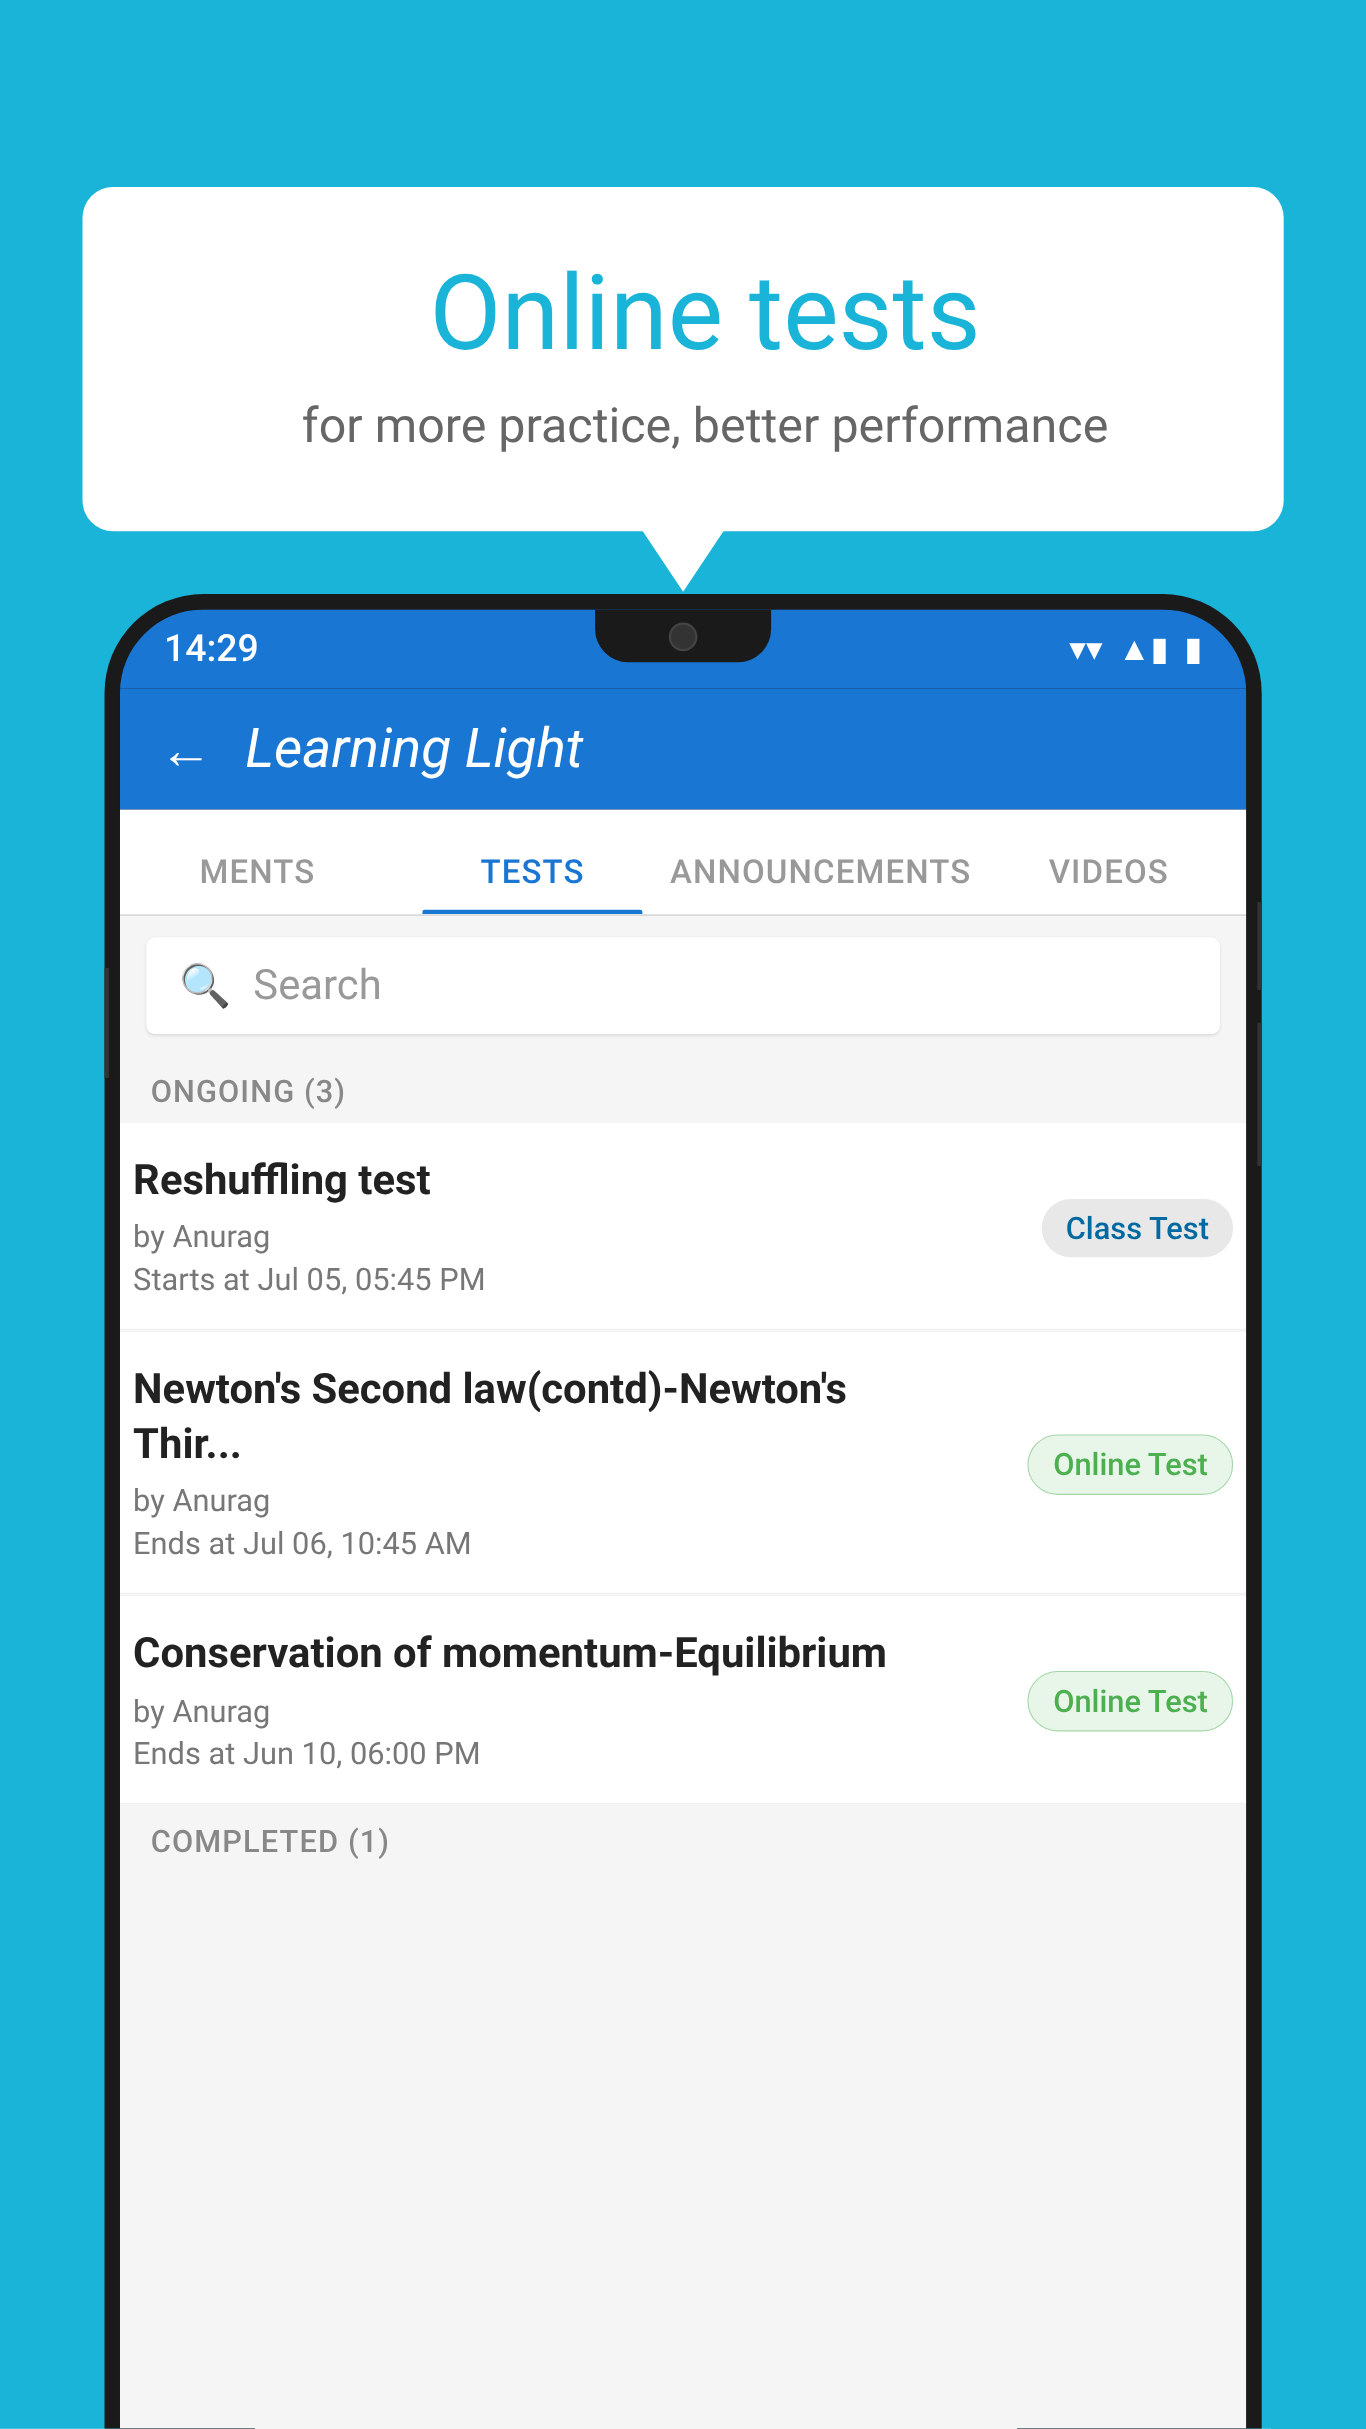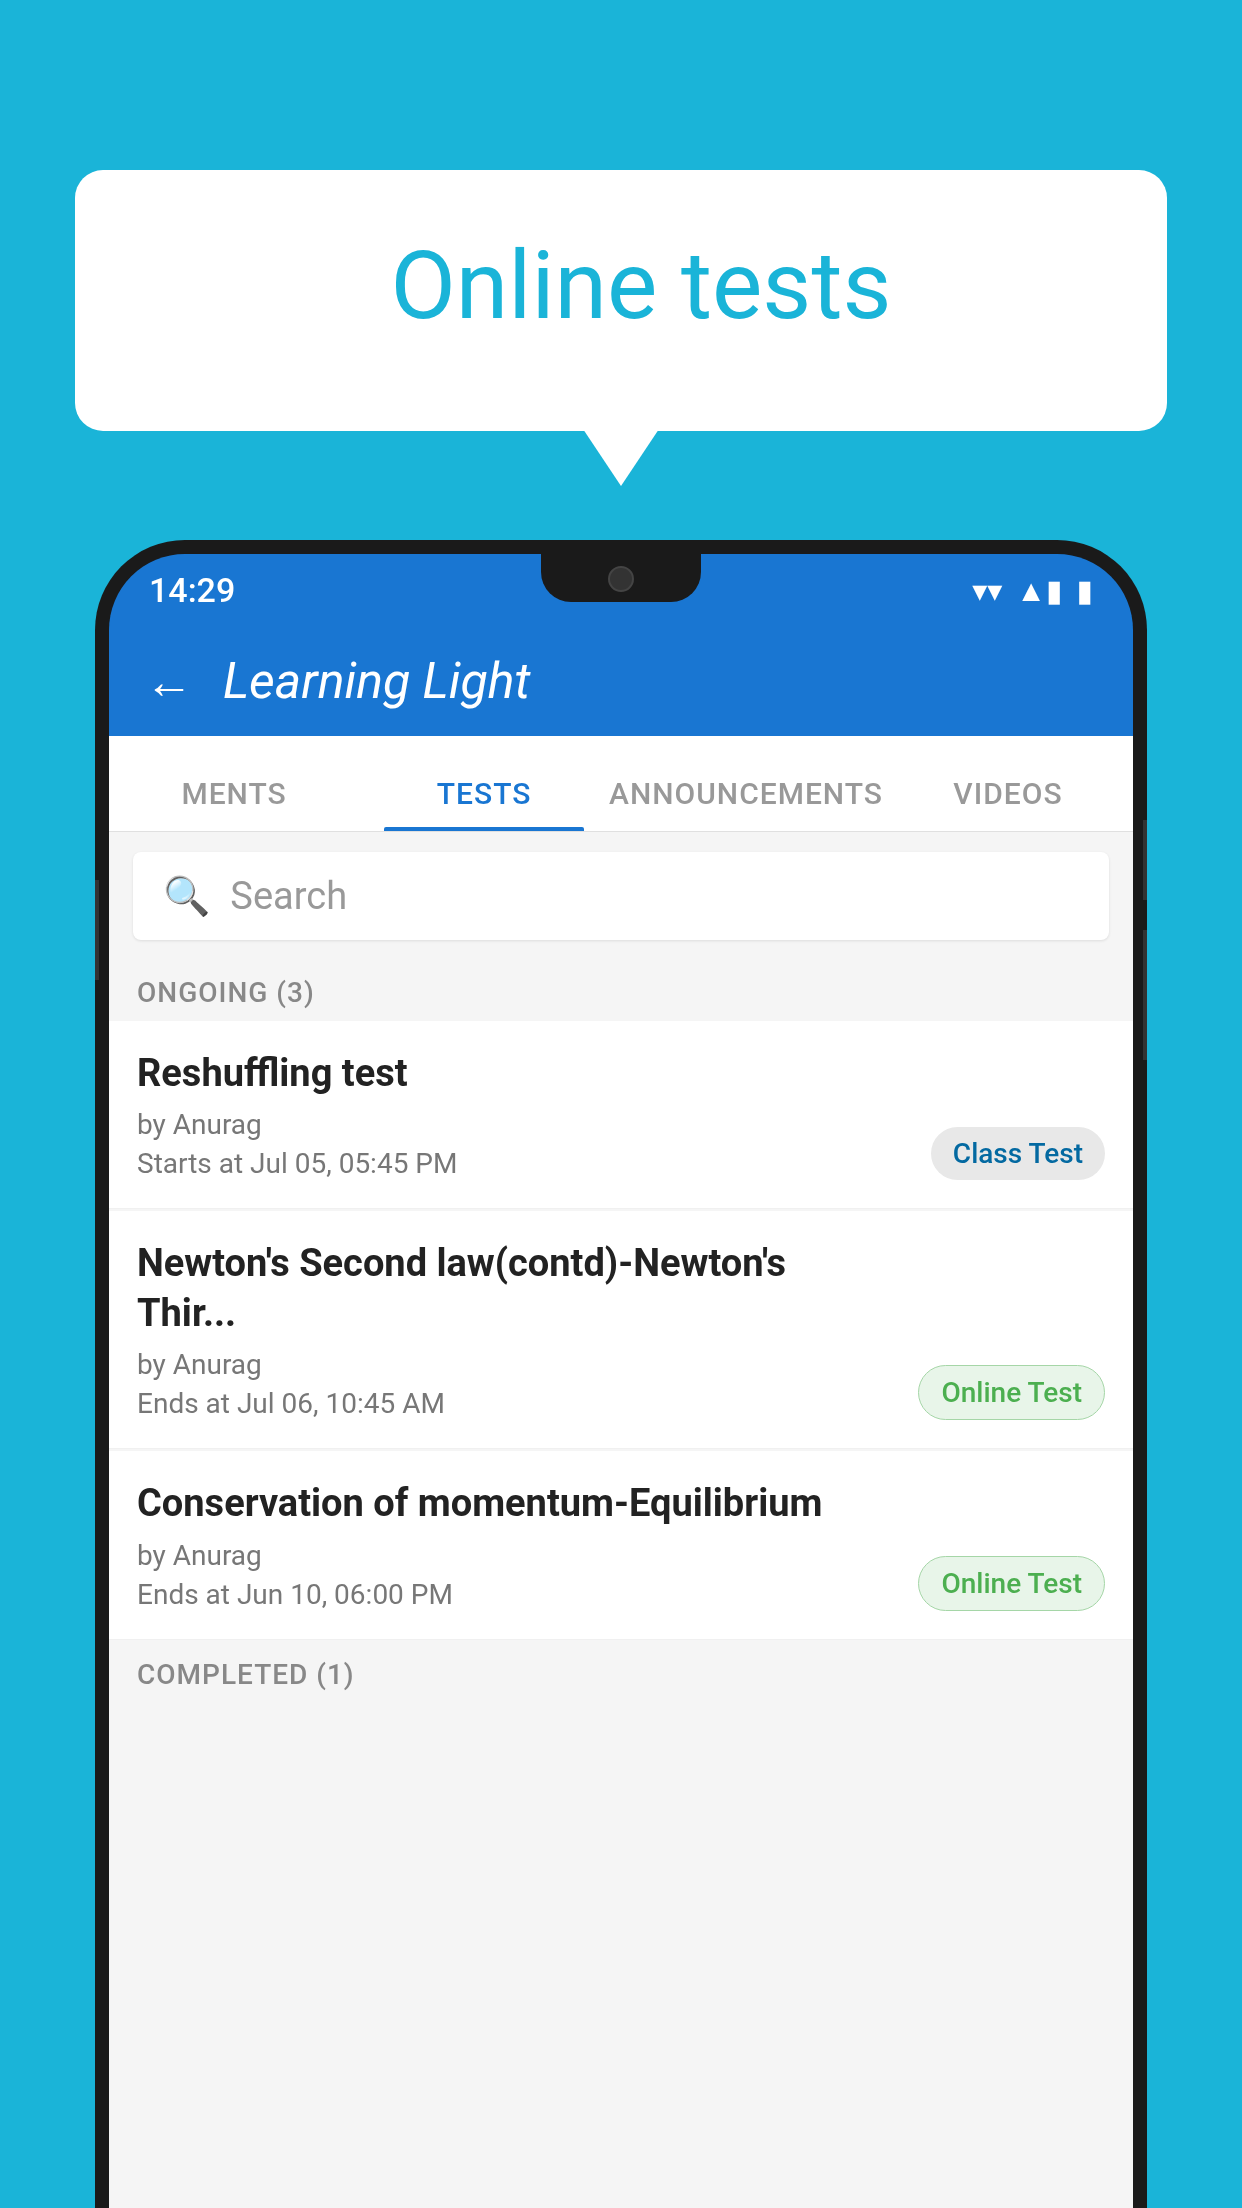--- a/index.html
+++ b/index.html
@@ -241,24 +241,24 @@
       font-size: 28px;
       color: #888;
       font-weight: 500;
       letter-spacing: 1px;
     }
 
     
     .test-item {
       background: white;
       margin: 0 0 2px 0;
-      padding: 28px 28px;
+      padding: 28px 12px;
       display: flex;
       justify-content: space-between;
-      align-items: flex-end;
+      align-items: center;
       border-bottom: 1px solid #f0f0f0;
       gap: 48px;
     }
 
     .test-info {
       flex: 1;
       padding-right: 20px;
     }
 
     .test-title {
@@ -340,20 +340,21 @@
       height: 130px;
       background: #333;
       border-radius: 0 4px 4px 0;
     }
   </style>
 </head>
 <body>
 
 <div class="speech-bubble">
   <div class="bubble-title">Online tests</div>
+  <div class="bubble-subtitle">for more practice, better performance</div>
 </div>
 
 <div class="phone-frame">
 
   <div class="side-button-left"></div>
   <div class="side-button-right-top"></div>
   <div class="side-button-right-mid"></div>
 
   <div class="phone-inner">
 

